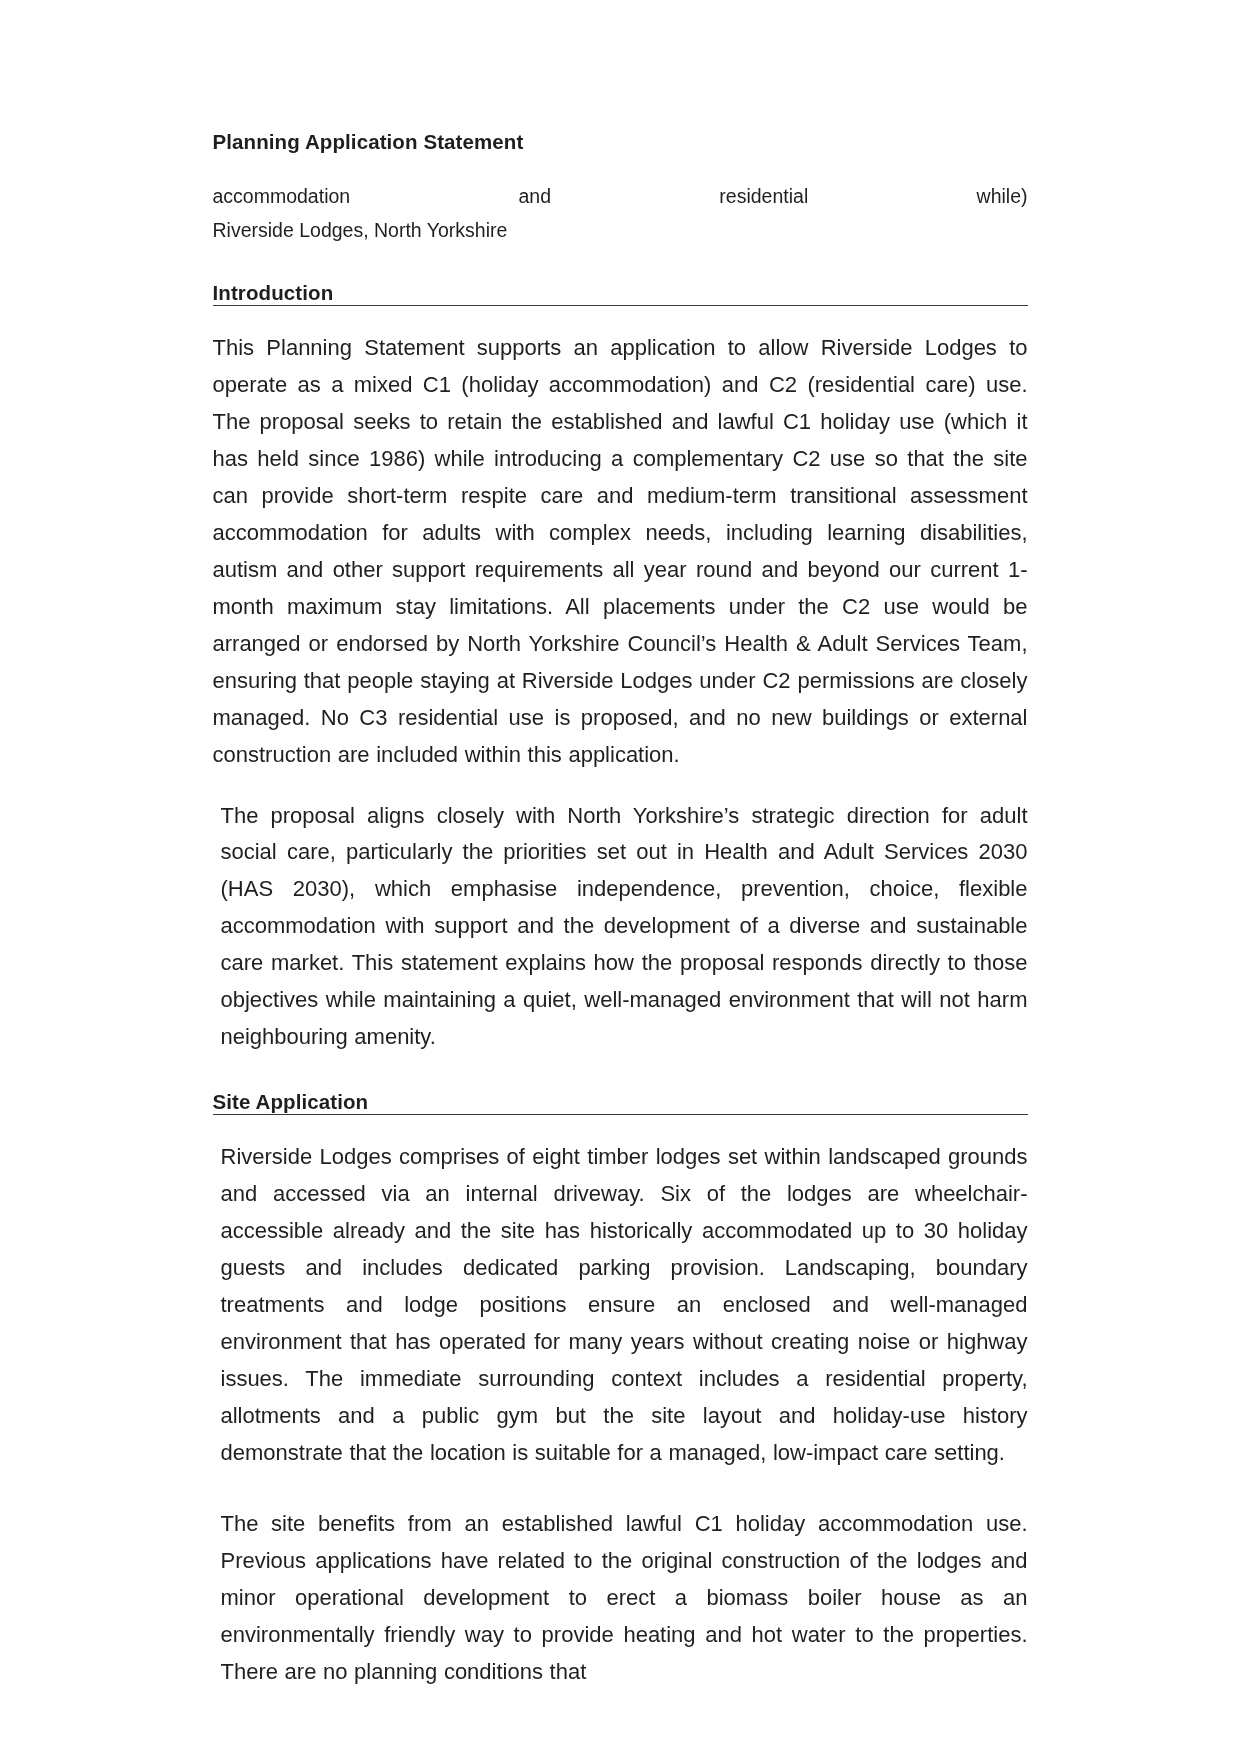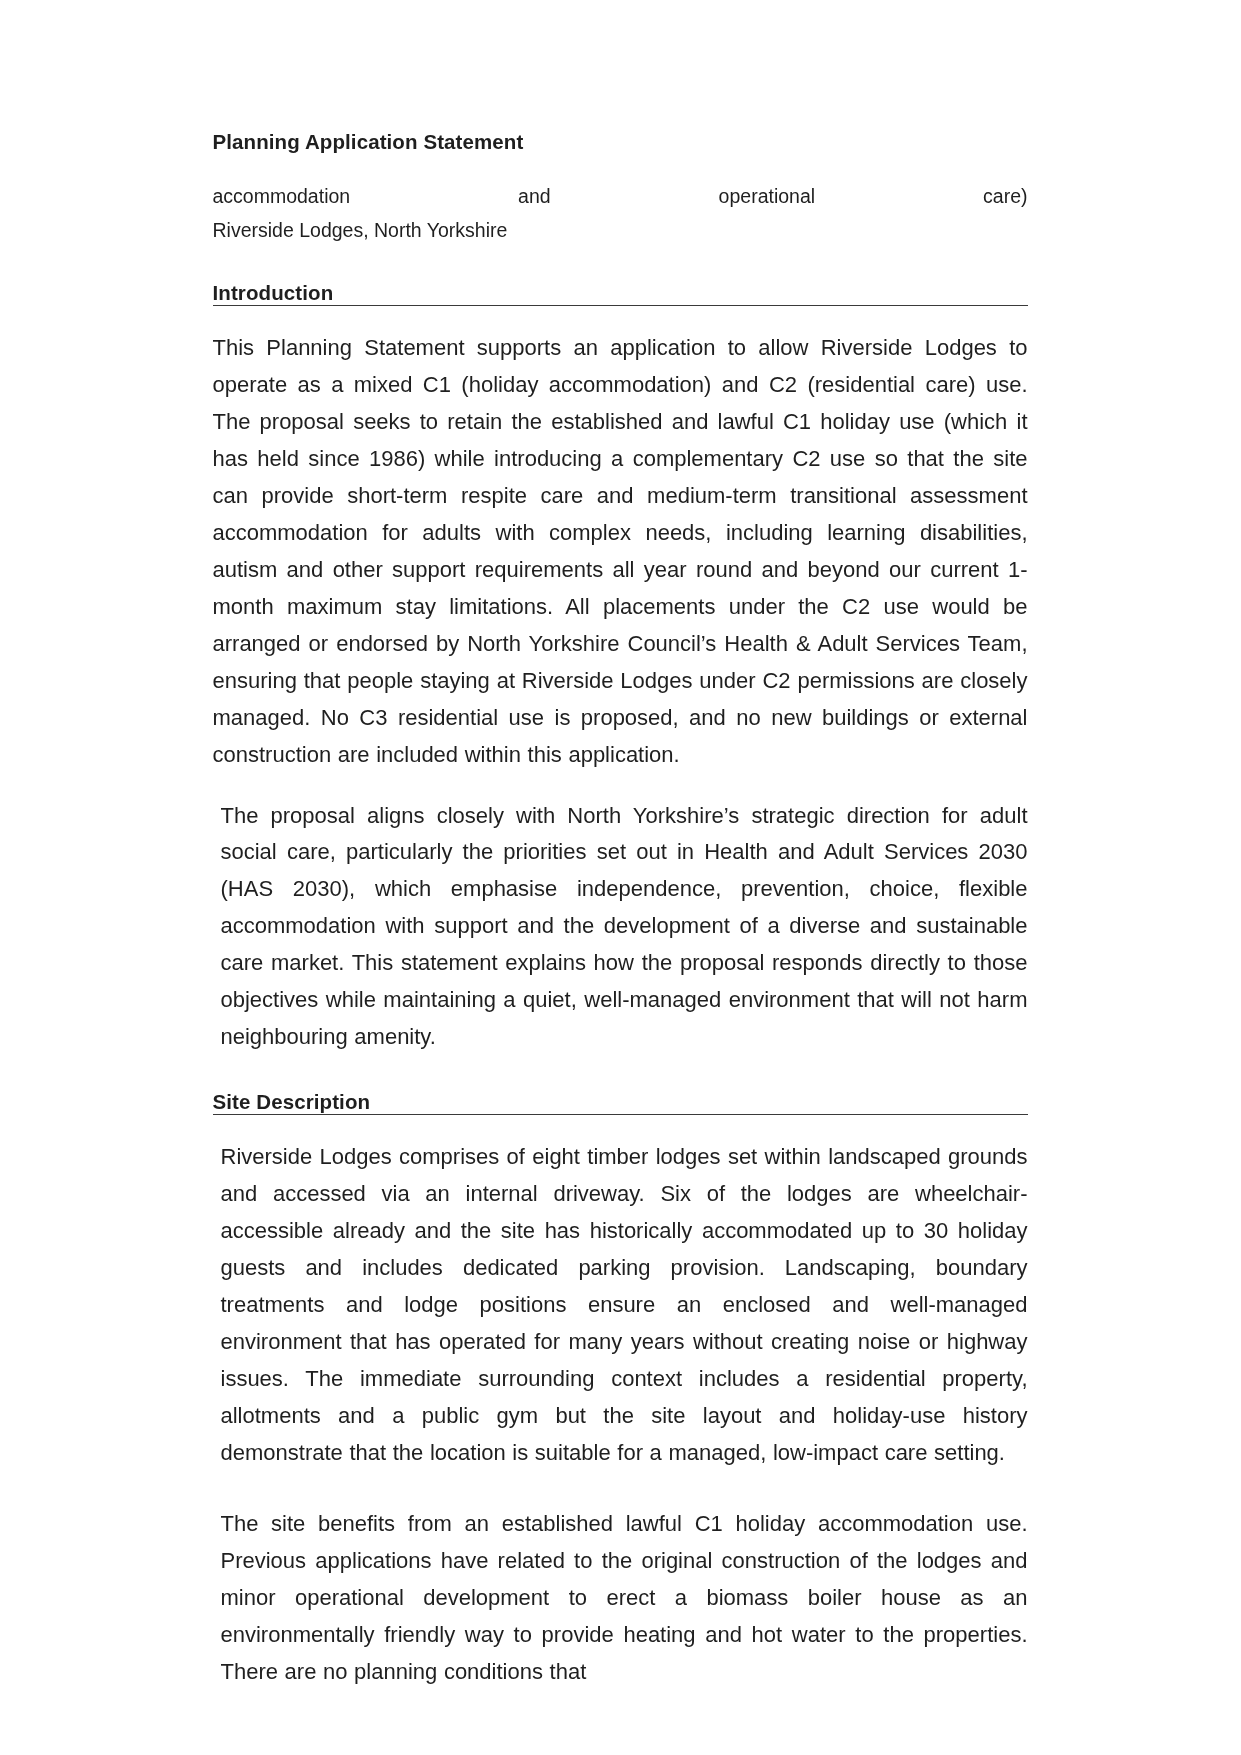--- a/index.html
+++ b/index.html
@@ -60,32 +60,32 @@
   }
 </style>
 </head>
 <body>
 
 <div class="page">
 
   <h1 class="doc-title">Planning Application Statement</h1>
 
   <p class="subtitle">
-    <span class="just-line">accommodation and operational care)</span>
+    <span class="just-line">accommodation and residential while)</span>
     <span class="plain-line">Riverside Lodges, North Yorkshire</span>
   </p>
 
   <div class="section">
     <h2 class="section-heading">Introduction</h2>
     <p class="body-para">This Planning Statement supports an application to allow Riverside Lodges to operate as a mixed C1 (holiday accommodation) and C2 (residential care) use. The proposal seeks to retain the established and lawful C1 holiday use (which it has held since 1986) while introducing a complementary C2 use so that the site can provide short-term respite care and medium-term transitional assessment accommodation for adults with complex needs, including learning disabilities, autism and other support requirements all year round and beyond our current 1-month maximum stay limitations. All placements under the C2 use would be arranged or endorsed by North Yorkshire Council’s Health &amp; Adult Services Team, ensuring that people staying at Riverside Lodges under C2 permissions are closely managed. No C3 residential use is proposed, and no new buildings or external construction are included within this application.</p>
     <p class="body-para">The proposal aligns closely with North Yorkshire’s strategic direction for adult social care, particularly the priorities set out in Health and Adult Services 2030 (HAS 2030), which emphasise independence, prevention, choice, flexible accommodation with support and the development of a diverse and sustainable care market. This statement explains how the proposal responds directly to those objectives while maintaining a quiet, well-managed environment that will not harm neighbouring amenity.</p>
   </div>
 
   <div class="section">
-    <h2 class="section-heading">Site Description</h2>
+    <h2 class="section-heading">Site Application</h2>
     <p class="body-para">Riverside Lodges comprises of eight timber lodges set within landscaped grounds and accessed via an internal driveway. Six of the lodges are wheelchair-accessible already and the site has historically accommodated up to 30 holiday guests and includes dedicated parking provision. Landscaping, boundary treatments and lodge positions ensure an enclosed and well-managed environment that has operated for many years without creating noise or highway issues. The immediate surrounding context includes a residential property, allotments and a public gym but the site layout and holiday-use history demonstrate that the location is suitable for a managed, low-impact care setting.</p>
   </div>
 
   <div class="section">
     <p class="body-para">The site benefits from an established lawful C1 holiday accommodation use. Previous applications have related to the original construction of the lodges and minor operational development to erect a biomass boiler house as an environmentally friendly way to provide heating and hot water to the properties. There are no planning conditions that</p>
   </div>
 
 </div>
 
 </body></html>

